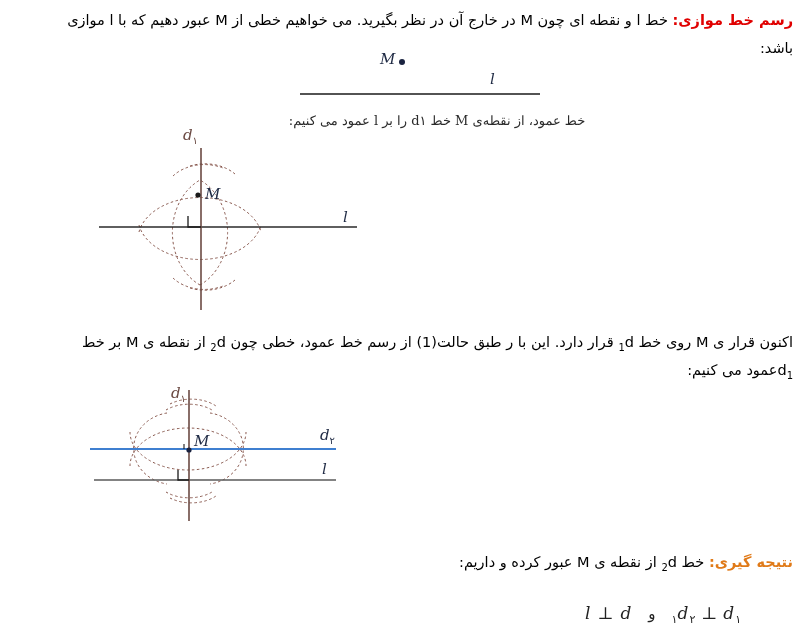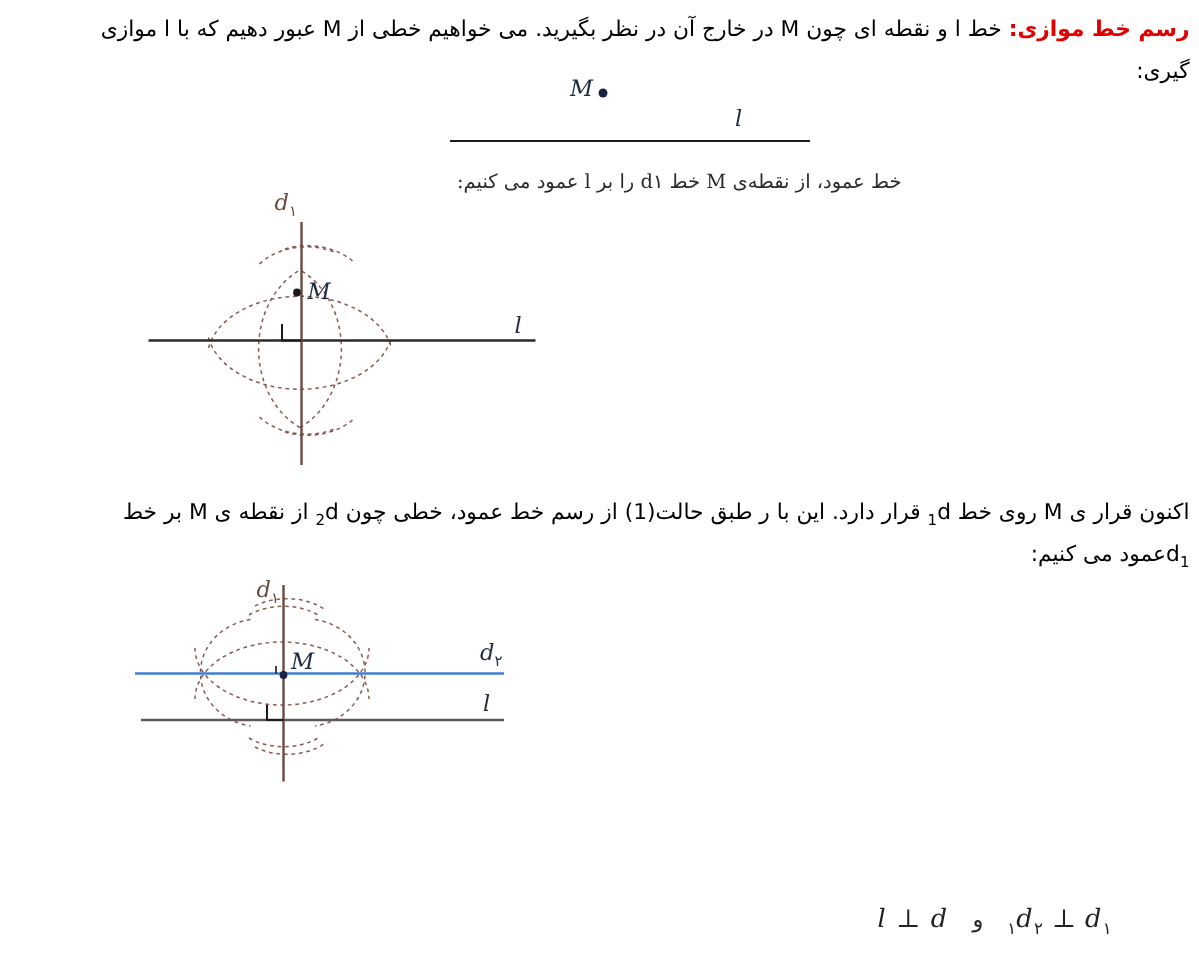--- a/index.html
+++ b/index.html
@@ -83,33 +83,33 @@
 </style>
 </head>
 <body>
 
 <div class="page">
 
   <div class="para" style="top:6px; right:6px; width:790px;">
     <span class="red">رسم خط موازی:</span><span> خط l و نقطه ای چون M در خارج آن در نظر بگیرید. می خواهیم خطی از M عبور دهیم که با l موازی</span>
   </div>
   <div class="para" style="top:34px; right:6px; width:790px;">
-    <span>گیری:</span>
+    <span>باشد:</span>
   </div>
 
   <div class="fig" style="top:52px; left:290px; width:260px; height:48px;">
     <svg width="260" height="48" viewBox="0 0 260 48">
       <line x1="10" y1="42" x2="250" y2="42" stroke="#1a1a1a" stroke-width="1.4"></line>
       <circle cx="112" cy="10" r="3" fill="#1a2340"></circle>
     </svg>
     <span class="mathlabel" style="left:90px; top:-2px;">M</span>
     <span class="mathlabel" style="left:200px; top:18px;">l</span>
   </div>
 
-  <div class="hand" style="top:113px; left:221px; width:380px; text-align:right;">خط عمود، از نقطه‌ی  M  خط  d۱  را بر  l  عمود می کنیم:</div>
+  <div class="hand" style="top:113px; left:247px; width:380px; text-align:center;">خط عمود، از نقطه‌ی  M  خط  d۱  را بر  l  عمود می کنیم:</div>
 
   <div class="fig" style="top:130px; left:95px; width:290px; height:185px;">
     <svg width="290" height="185" viewBox="0 0 290 185">
 
       <g stroke="#8a5a50" stroke-width="1" fill="none" stroke-dasharray="2.5,2.5">
 
         <path d="M 105 100 A 48 58 0 0 1 105 -5" transform="translate(0,55)"></path>
         <path d="M 60 100 A 48 58 0 0 0 60 -5" transform="translate(45,55)"></path>
 
         <path d="M 44 95 A 62 42 0 0 0 166 95"></path>
@@ -171,18 +171,21 @@
 
       <circle cx="101" cy="62" r="2.6" fill="#1a2340"></circle>
     </svg>
 
     <span class="mathlabel brown" style="left:83px; top:-4px;"><span>d</span><span class="sub">١</span></span>
     <span class="mathlabel" style="left:106px; top:44px;">M</span>
     <span class="mathlabel" style="left:232px; top:38px;"><span>d</span><span class="sub">٢</span></span>
     <span class="mathlabel" style="left:234px; top:72px;">l</span>
   </div>
 
+  <div class="para" style="top:548px; right:6px; width:790px;">
+    <span class="orange">نتیجه گیری:</span><span> خط d</span><span class="sub ltr" style="font-size:10px; vertical-align:sub;">2</span><span> از نقطه ی M عبور کرده و داریم:</span>
+  </div>
 
   <div class="formula" style="top:603px; left:585px;">
     <span>l</span><span class="perp">⊥</span><span>d</span><span class="sub">١</span><span class="conj">و</span><span>d</span><span class="sub">٢</span><span class="perp">⊥</span><span>d</span><span class="sub">١</span>
   </div>
 
 </div>
 
 </body></html>

